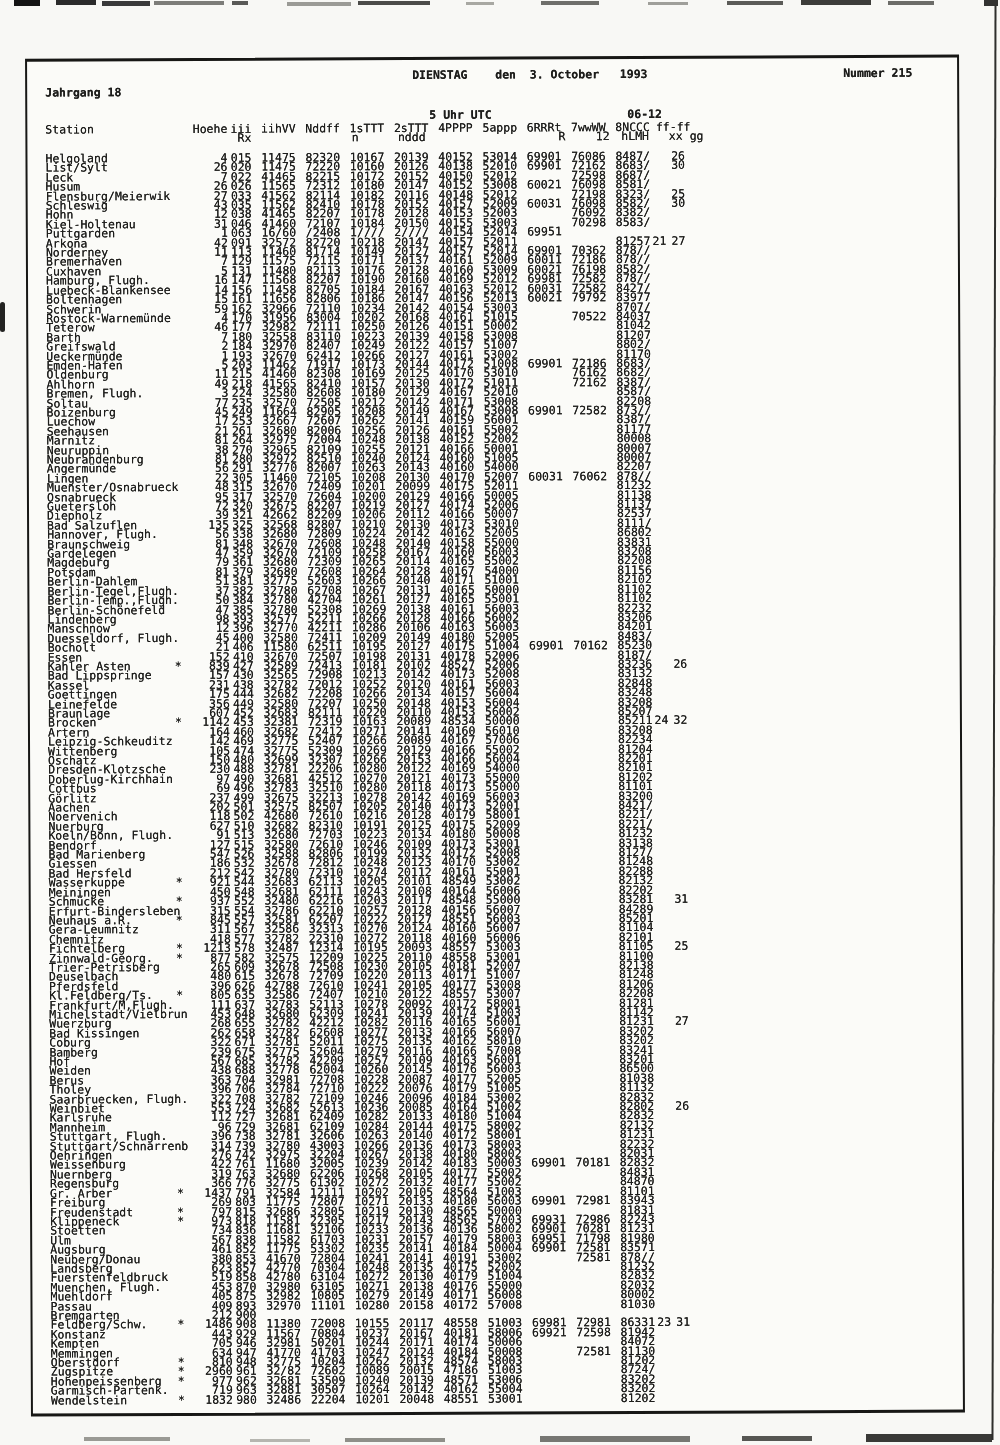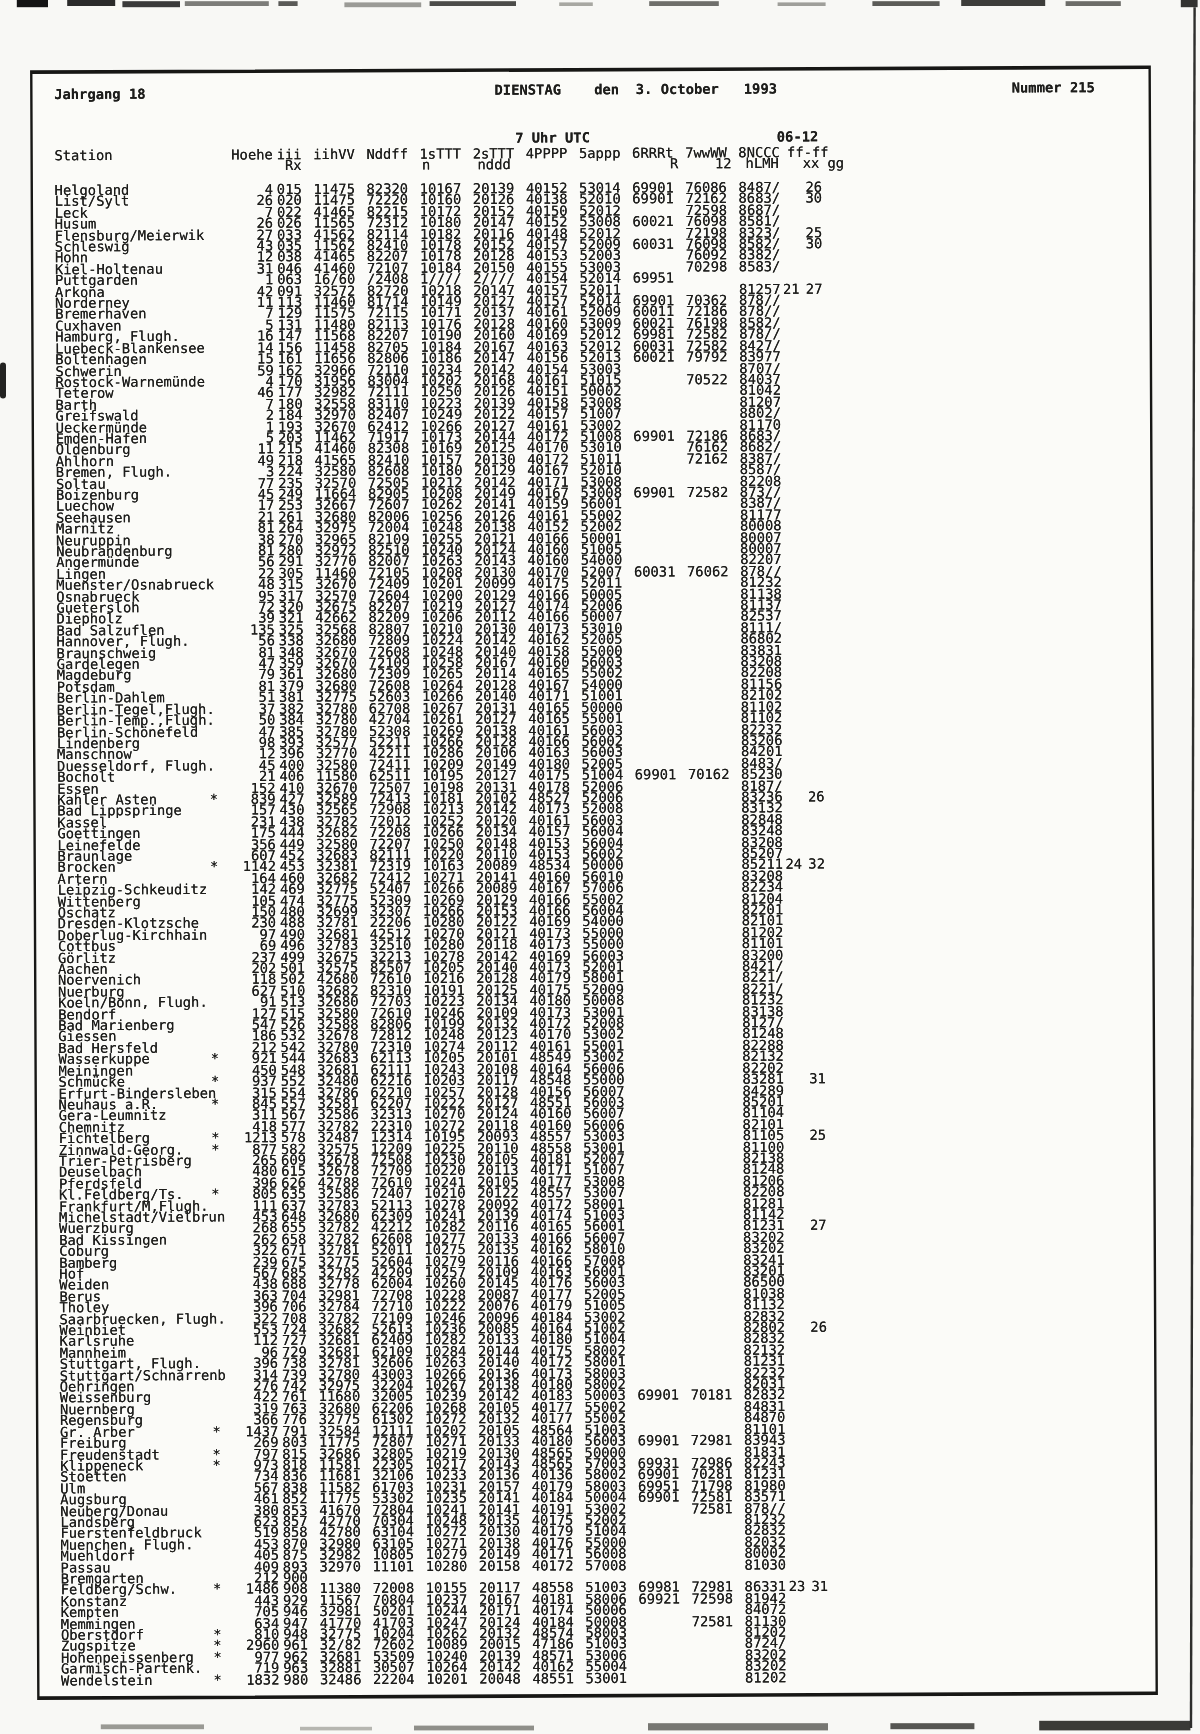--- a/index.html
+++ b/index.html
@@ -11,25 +11,25 @@
   }
   .artifact { position:absolute; }
   .edge-line { position:absolute; left:993px; top:6px; width:2px; height:1434px; background:#2e2e2c; transform:rotate(0.12deg); }
   .frame {
     position:absolute; left:28px; top:57px; width:930px; height:1352px;
     border:2px solid #171715; border-top-width:3px; border-bottom-width:3px;
     transform:rotate(-0.25deg); transform-origin:40% 50%;
     background:#fbfbf8;
   }
   .mast { position:absolute; white-space:pre; font-size:11.5px; line-height:11px; font-weight:bold; text-shadow:0 0 0.4px rgba(0,0,0,.8); }
-  .m-volume { left:18px; top:12px; }
+  .m-volume { left:18px; top:26px; }
   .m-date   { left:385px; top:10px; }
   .m-issue  { left:792px; top:10px;padding-left:24px; }
   .m-utc    { left:402px; top:50px; }
-  .m-period { left:620px; top:50px;text-align:right; }
+  .m-period { left:600px; top:50px;text-align:right; }
   .colhead { position:absolute; left:0; top:64px; right:0; }
   .table   { position:absolute; left:0; top:93px; right:0; }
   .trow { display:flex; height:9.42px; line-height:9.6px; font-size:11.5px; white-space:pre; text-shadow:0 0 0.45px rgba(0,0,0,.85); }
   .trow span { flex:0 0 auto; overflow:visible; }
   .c-station { width:127px; margin-left:18px; text-align:left; }
   .c-star    { width:10px;  text-align:left; }
   .c-hoehe   { width:45px;  text-align:right; }
   .c-f3      { width:22px;  margin-left:2px;   text-align:right; }
   .c-f5      { width:34.6px; margin-left:9.7px; text-align:right; }
   .c-xx      { width:14px;  margin-left:2px;   text-align:right; }
@@ -65,21 +65,21 @@
   <div class="artifact" style="left:866px;top:1434px;width:126px;height:8px;background:#3a3a37;"></div>
 
   <div class="artifact" style="left:0;top:302px;width:5px;height:30px;background:#232321;border-radius:3px;"></div>
   <div class="artifact" style="left:901px;top:316px;width:2px;height:17px;background:#4a4a46;transform:rotate(28deg);"></div>
   <div class="edge-line"></div>
 
   <div class="frame">
     <div class="mast m-volume">Jahrgang 18</div>
     <div class="mast m-date">DIENSTAG    den  3. October   1993</div>
     <div class="mast m-issue">Nummer 215</div>
-    <div class="mast m-utc">7 Uhr UTC</div>
+    <div class="mast m-utc">5 Uhr UTC</div>
     <div class="mast m-period">06-12</div>
 
     <div class="colhead" id="colhead">
         <div class="trow"><span class="c-station">Station</span><span class="c-star"></span><span class="c-hoehe">Hoehe</span><span class="c-f3">iii</span><span class="c-f5">iihVV</span><span class="c-f5">Nddff</span><span class="c-f5">1sTTT</span><span class="c-f5">2sTTT</span><span class="c-f5">4PPPP</span><span class="c-f5">5appp</span><span class="c-f5">6RRRt</span><span class="c-f5">7wwWW</span><span class="c-f5">8NCCC</span><span class="c-ffff">ff-ff</span></div>
         <div class="trow"><span class="c-station"></span><span class="c-star"></span><span class="c-hoehe"></span><span class="c-f3">Rx</span><span class="c-f5"></span><span class="c-f5"></span><span class="c-f5 al">n</span><span class="c-f5 al">nddd</span><span class="c-f5"></span><span class="c-f5"></span><span class="c-f5">R</span><span class="c-f5">12</span><span class="c-f5 al">hLMH</span><span class="c-ffff"> xx gg</span></div>
       </div>
     <div class="table" id="stations">
         <div class="trow"><span class="c-station">Helgoland</span><span class="c-star"></span><span class="c-hoehe">4</span><span class="c-f3">015</span><span class="c-f5">11475</span><span class="c-f5">82320</span><span class="c-f5">10167</span><span class="c-f5">20139</span><span class="c-f5">40152</span><span class="c-f5">53014</span><span class="c-f5">69901</span><span class="c-f5">76086</span><span class="c-f5">8487/</span><span class="c-xx"></span><span class="c-gg">26</span></div>
         <div class="trow"><span class="c-station">List/Sylt</span><span class="c-star"></span><span class="c-hoehe">26</span><span class="c-f3">020</span><span class="c-f5">11475</span><span class="c-f5">72220</span><span class="c-f5">10160</span><span class="c-f5">20126</span><span class="c-f5">40138</span><span class="c-f5">52010</span><span class="c-f5">69901</span><span class="c-f5">72162</span><span class="c-f5">8683/</span><span class="c-xx"></span><span class="c-gg">30</span></div>
         <div class="trow"><span class="c-station">Leck</span><span class="c-star"></span><span class="c-hoehe">7</span><span class="c-f3">022</span><span class="c-f5">41465</span><span class="c-f5">82215</span><span class="c-f5">10172</span><span class="c-f5">20152</span><span class="c-f5">40150</span><span class="c-f5">52012</span><span class="c-f5"></span><span class="c-f5">72598</span><span class="c-f5">8687/</span><span class="c-xx"></span><span class="c-gg"></span></div>

